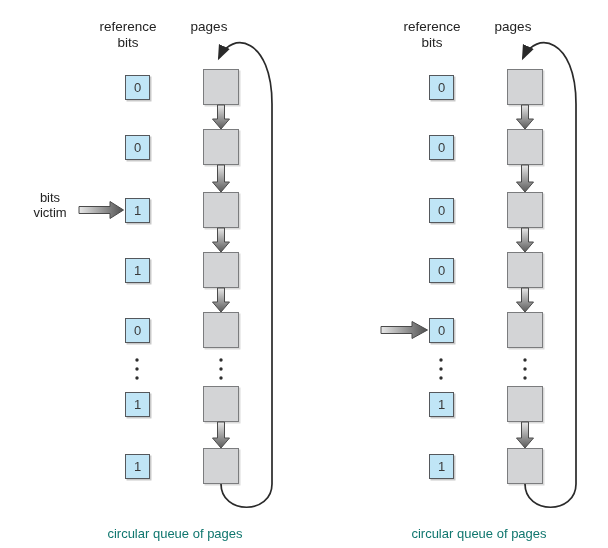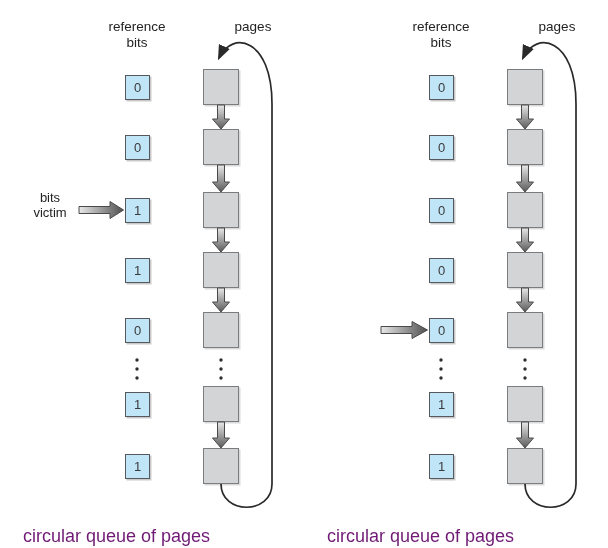--- a/index.html
+++ b/index.html
@@ -15,22 +15,22 @@
   .diagram.right{left:304px;}
 
   .lbl{
     position:absolute;
     color:#232323;
     font-size:13.5px;
     line-height:16px;
     text-align:center;
     white-space:pre-line;
   }
-  .ref-bits-lbl{left:97px;top:19px;width:80px;text-align:center;}
-  .pages-lbl{left:183px;top:19px;width:52px;margin-left:44px;}
+  .ref-bits-lbl{left:88px;top:19px;width:80px;text-align:center;}
+  .pages-lbl{left:183px;top:19px;width:52px;}
   .victim-lbl{left:22px;top:190px;width:56px;font-size:13px;line-height:15px;}
 
   .bit{
     position:absolute;
     left:125px;
     width:23px;height:23px;
     background:#c0e5f6;
     border:1px solid #55585c;
     box-shadow:1.5px 1.5px 0 #c9c9c9;
     display:flex;align-items:center;justify-content:center;
@@ -41,21 +41,22 @@
     left:203px;
     width:34px;height:34px;
     background:#d3d4d6;
     border:1px solid #7b7c7e;
     box-shadow:1.5px 1.5px 0 #dadada;
   }
   .overlay{position:absolute;left:0;top:0;pointer-events:none;}
   .caption{
     position:absolute;
     left:23px;top:526px;width:304px;
-    font-size:18px;color:#701a75;
+    text-align:center;
+    font-size:13px;color:#0f766e;
   }
 </style>
 </head>
 <body>
 
 <div class="figure">
 
   <section class="diagram left">
     <div class="lbl ref-bits-lbl">reference
 bits</div>

